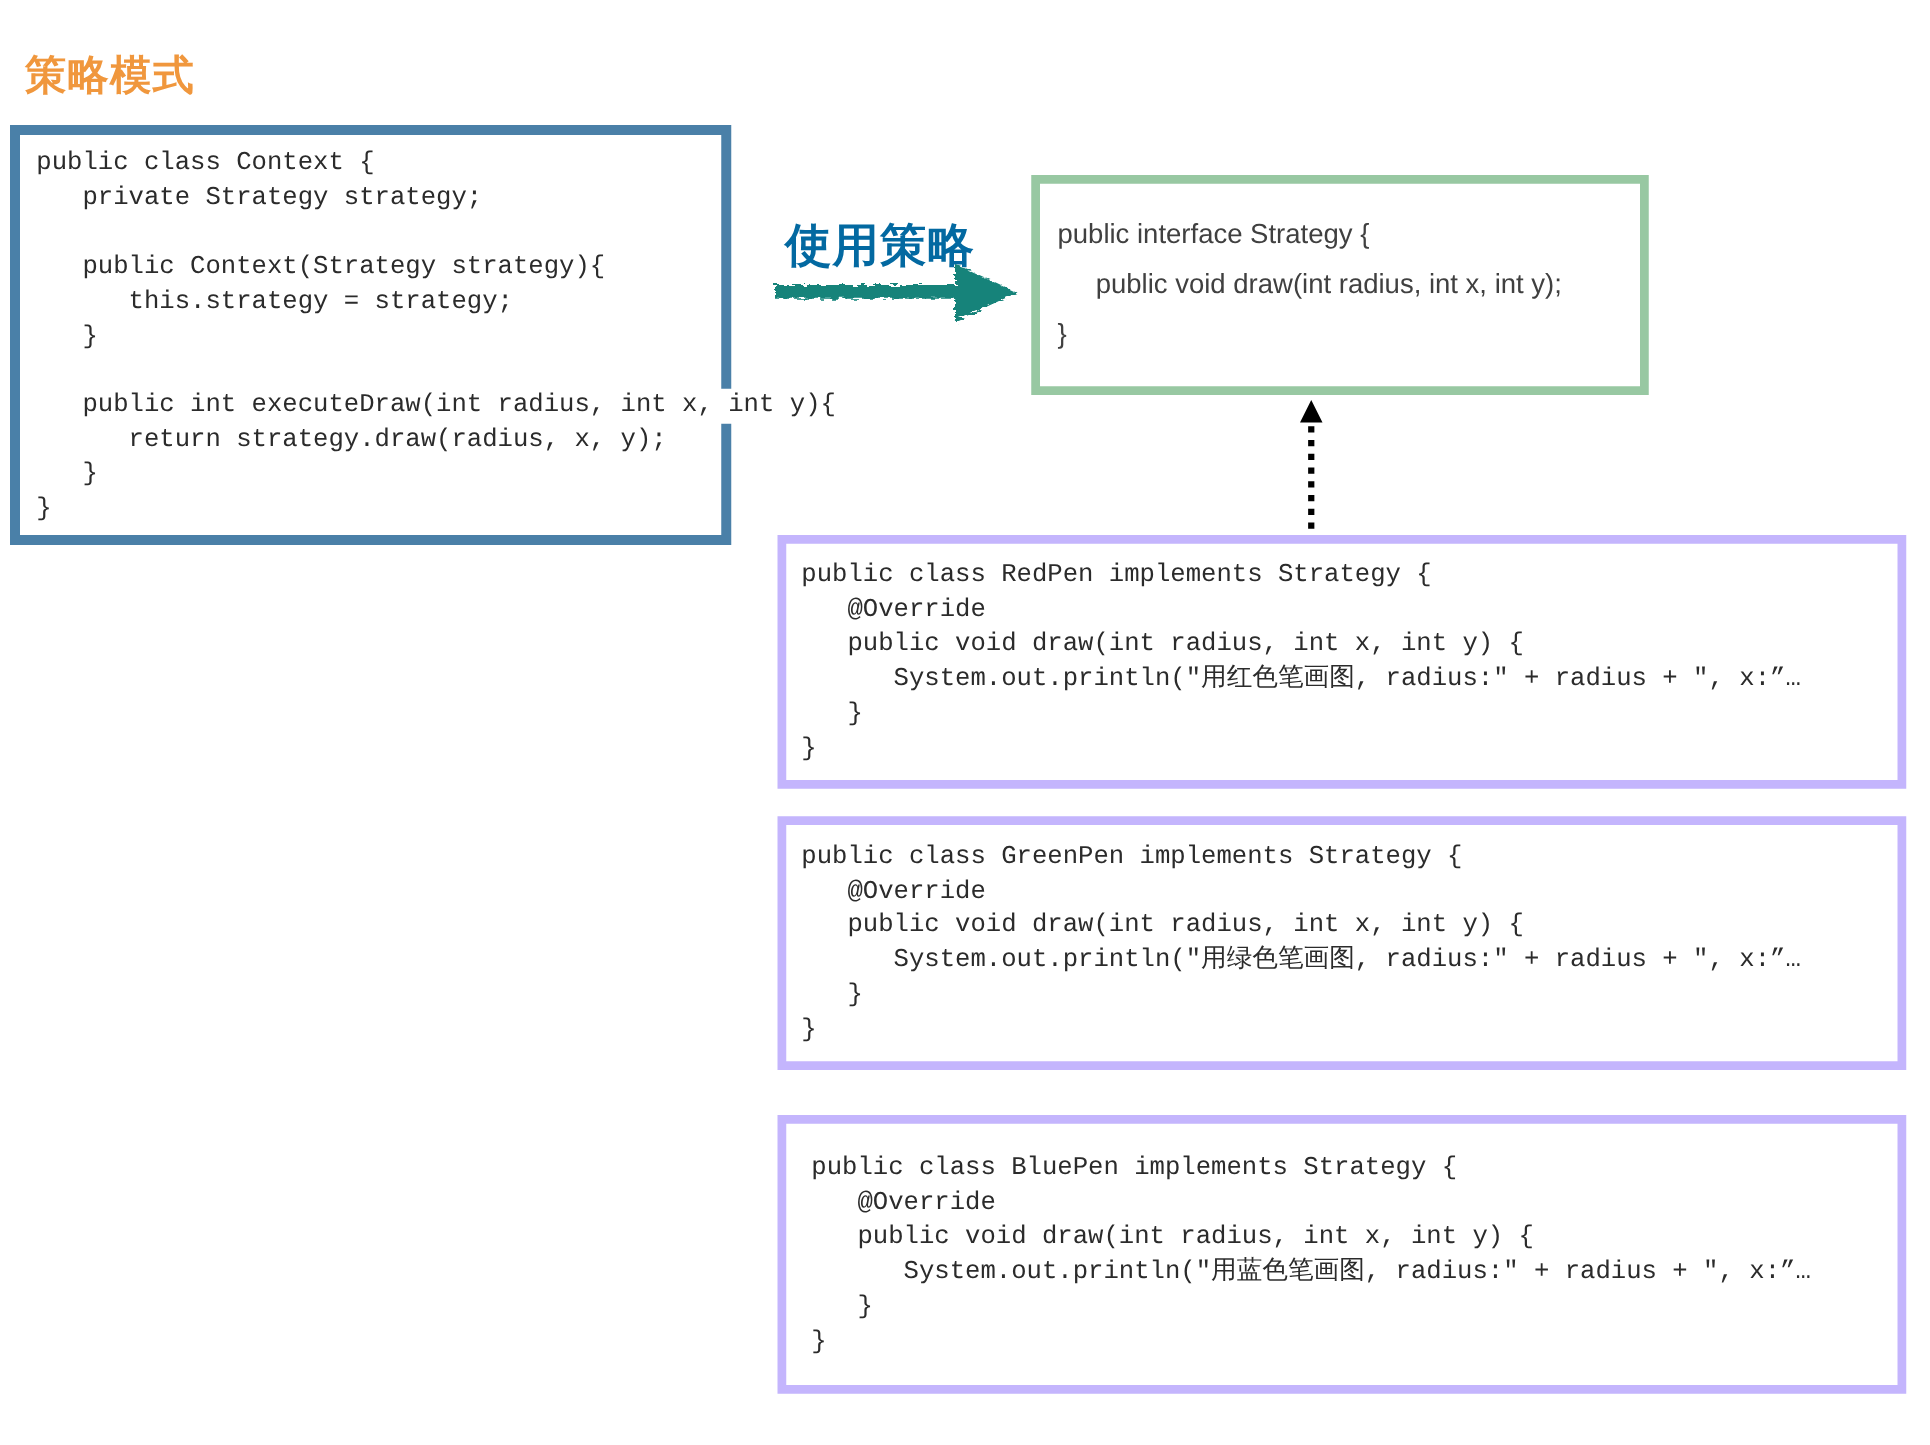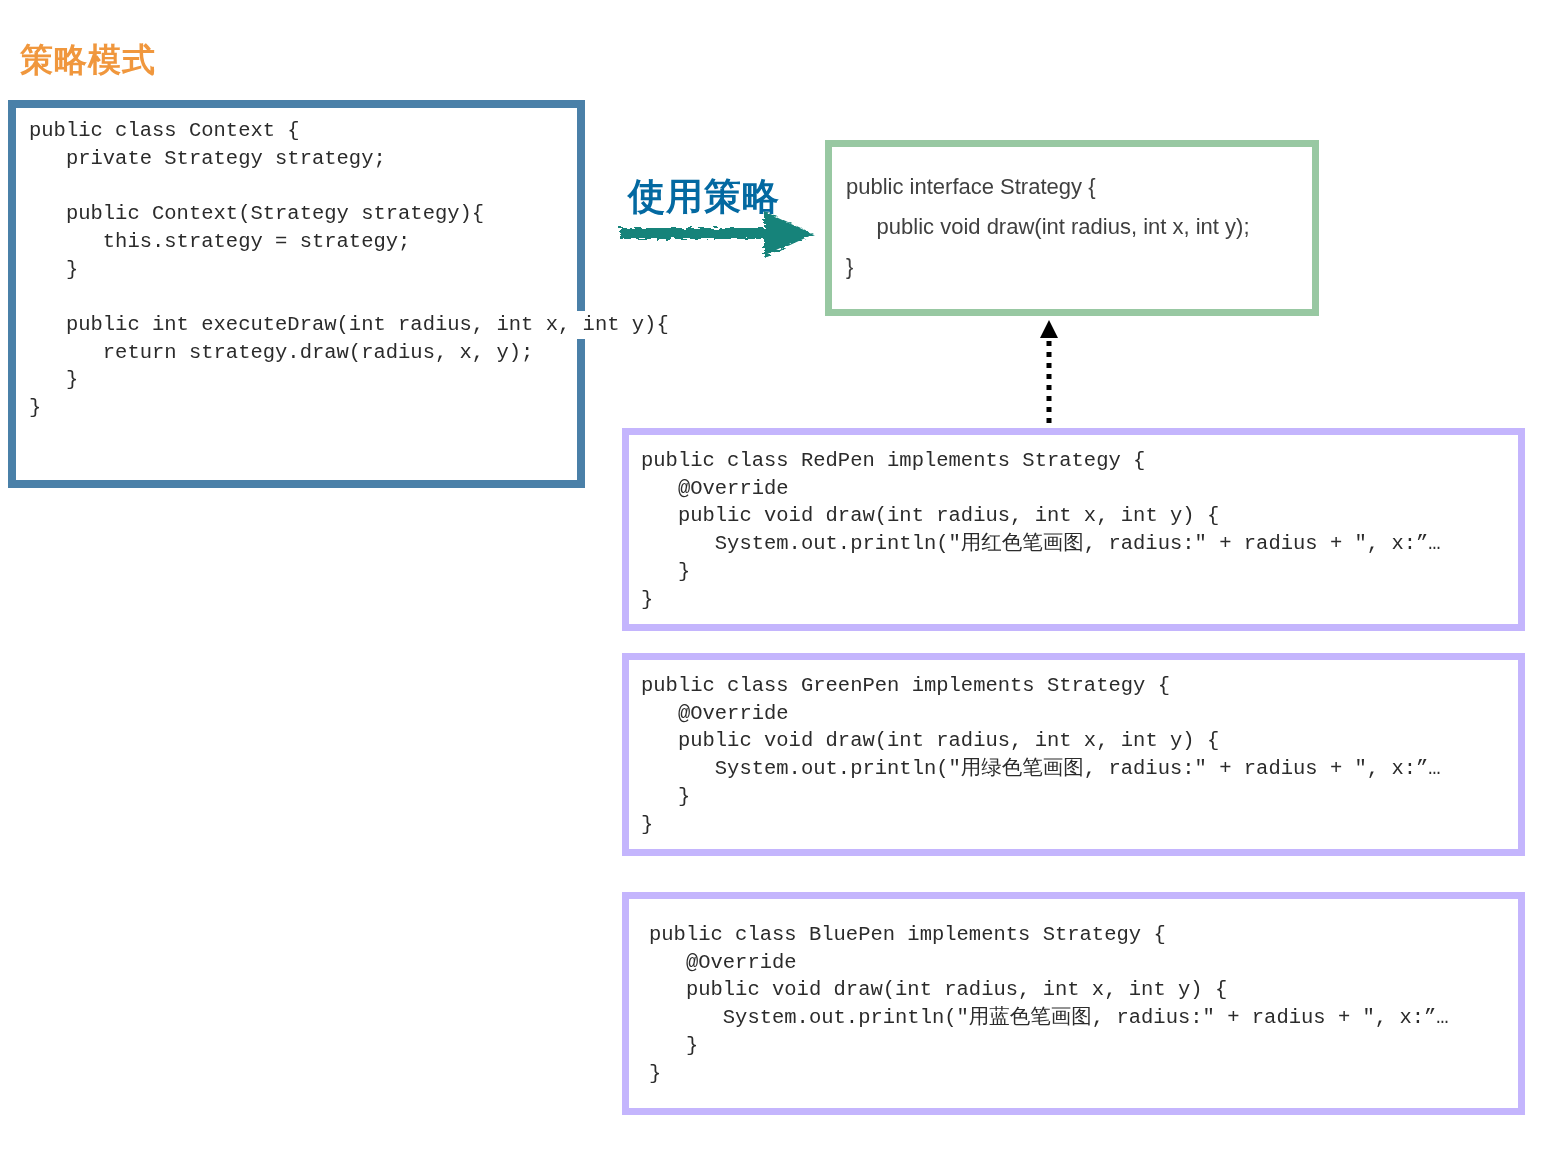--- a/index.html
+++ b/index.html
@@ -20,21 +20,21 @@
     color: #F0973D;
     letter-spacing: 1px;
   }
   .box {
     position: absolute;
     box-sizing: border-box;
     background: #ffffff;
   }
   .context-box {
     left: 8px; top: 100px;
-    width: 577px; height: 388px;
+    width: 577px; height: 336px;
     border: 8px solid #4A80A8;
   }
   .interface-box {
     left: 825px; top: 140px;
     width: 494px; height: 176px;
     border: 7px solid #98C8A2;
   }
   .impl-box {
     width: 903px; left: 622px;
     border: 7px solid #c4b5fd;

